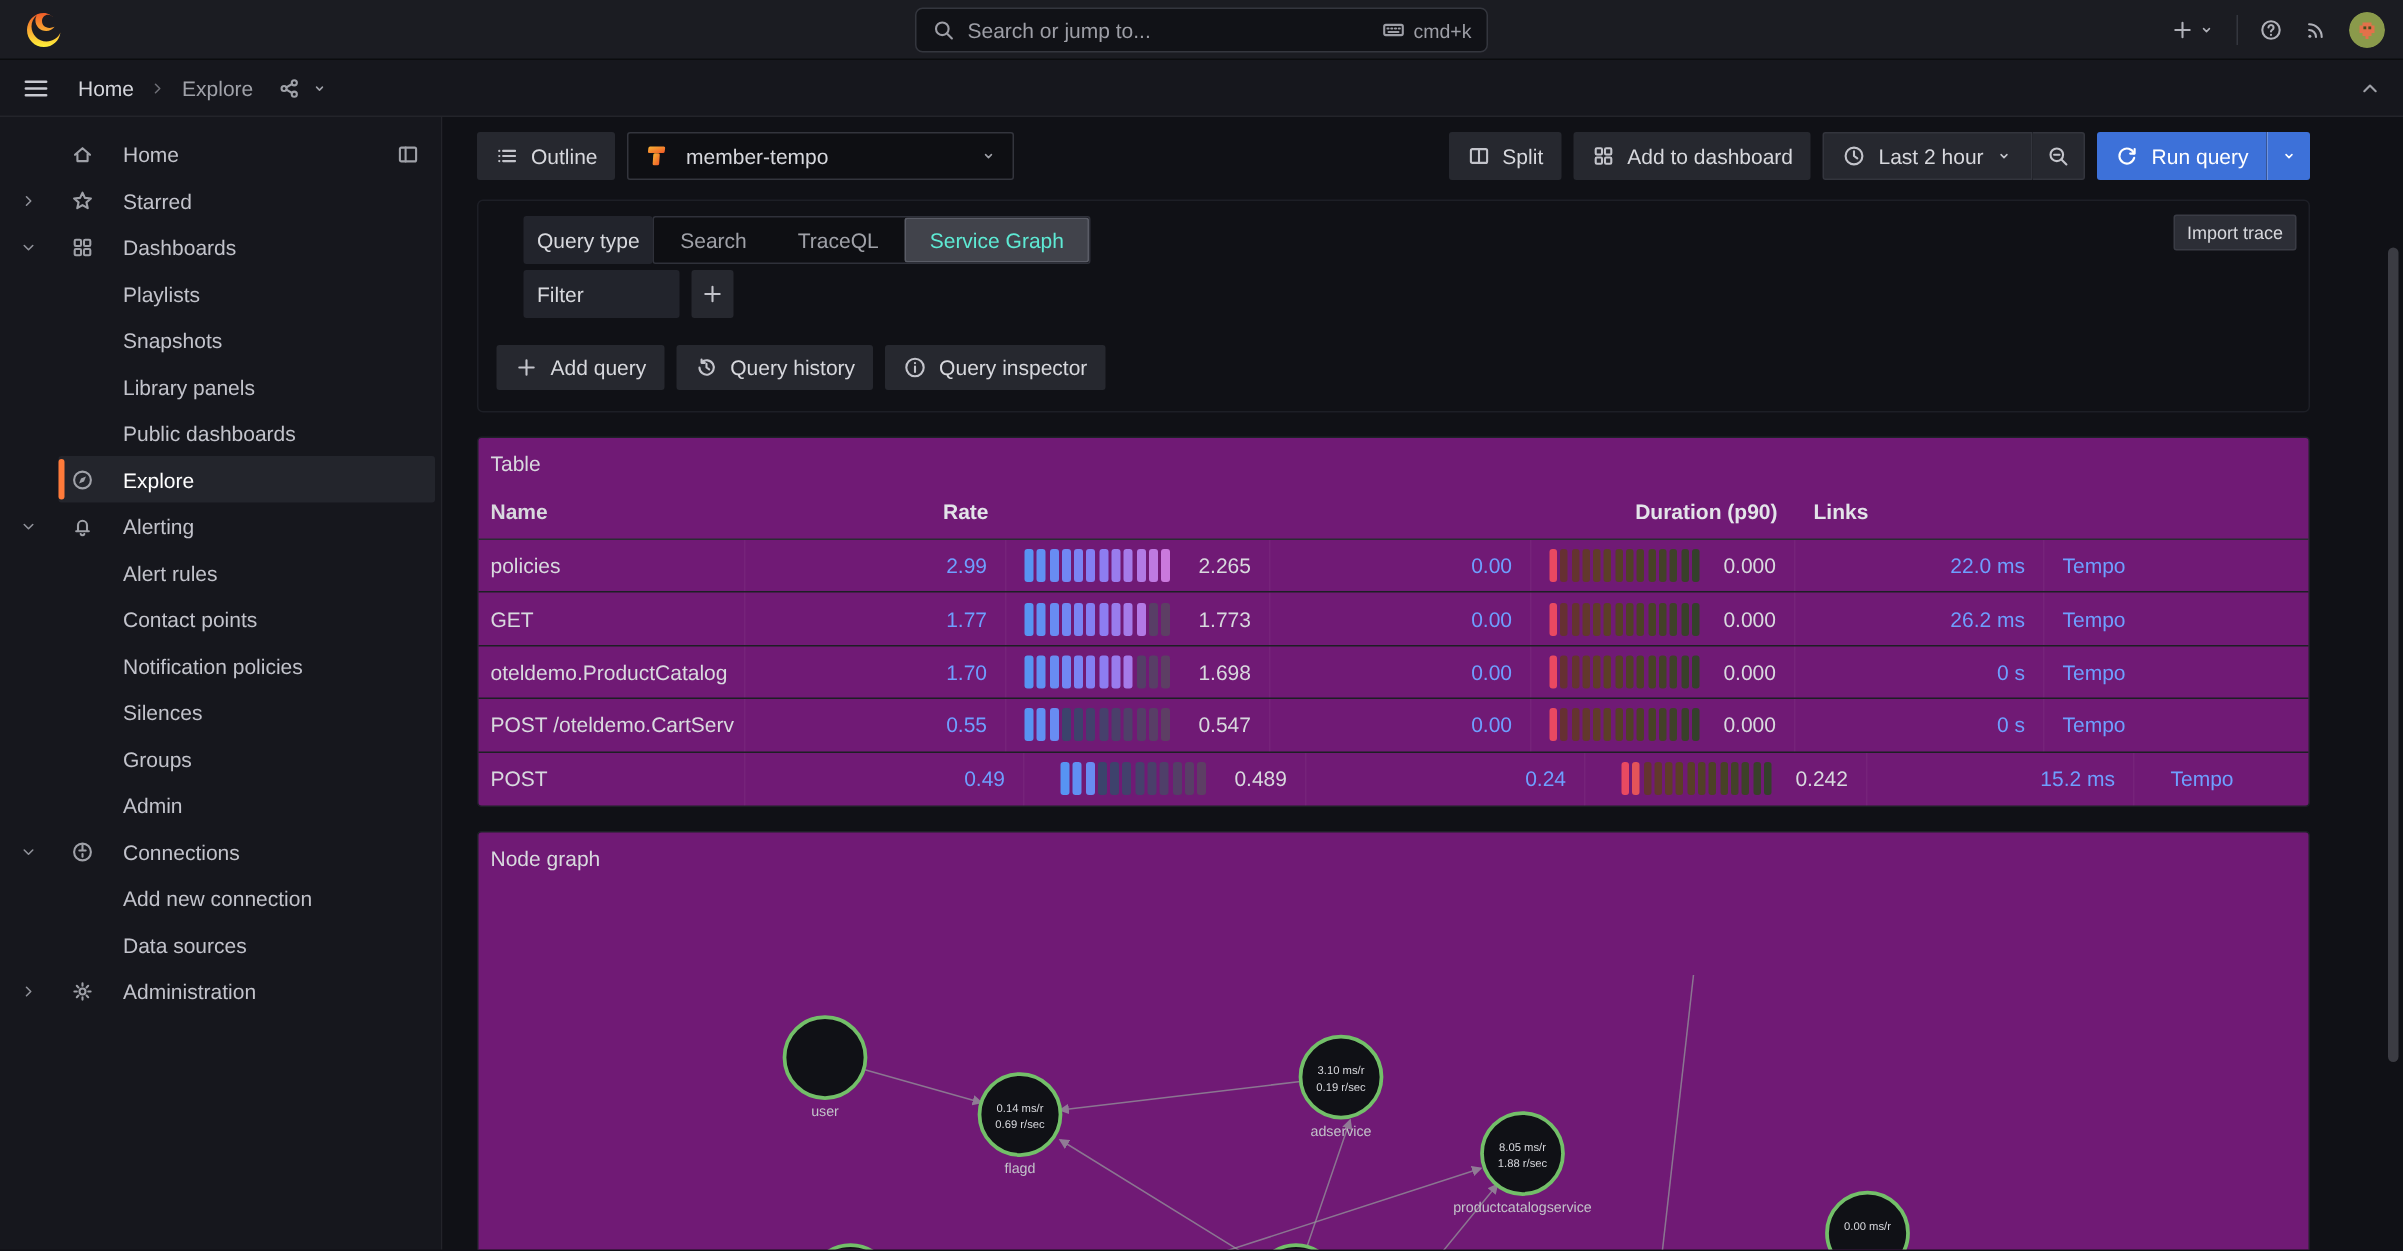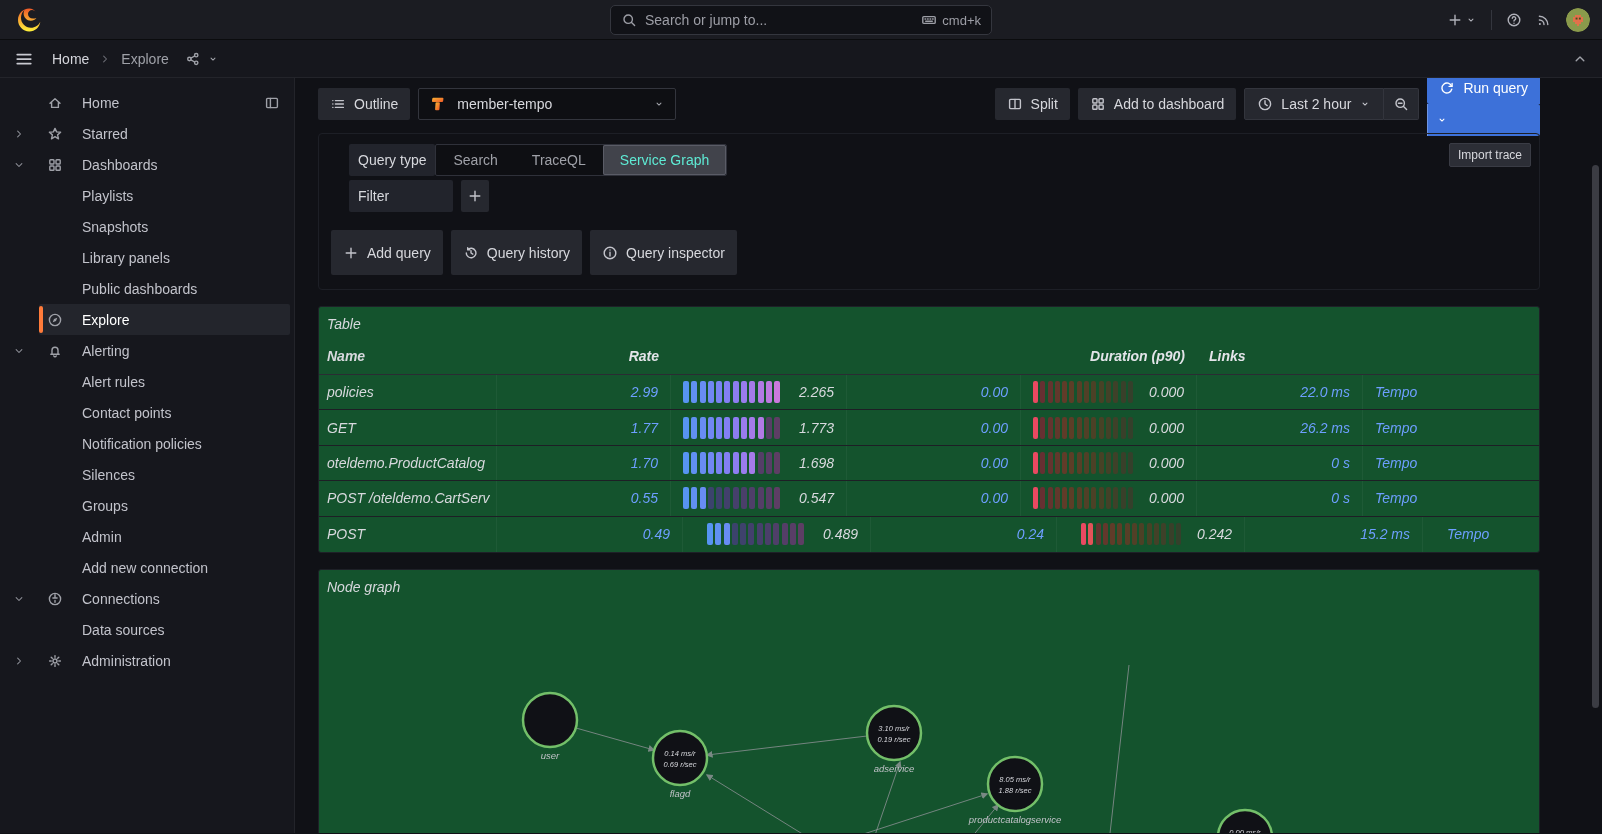--- a/index.html
+++ b/index.html
@@ -63,21 +63,21 @@
     padding:0 10px; gap:8px; cursor:pointer; }
   .ds-picker .ds-name { flex:1; color:#d7d8dd; }
   .ds-picker .i { color:#9fa1a8; }
   .toolbar-right { margin-left:auto; display:flex; align-items:center; gap:8px; }
   .btn-group { display:flex; }
   .btn-group .btn { border-radius:0; border:1px solid #33353d; background:#26282f; }
   .btn-group .btn:first-child { border-radius:2px 0 0 2px; }
   .btn-group .btn:last-child { border-radius:0 2px 2px 0; border-left:none; padding:0 9px; }
   .btn-primary { background:var(--runblue); color:#fff; }
   .btn-primary .i { color:#fff; }
-  .split-btn { display:flex;flex-direction:column; }
+  .split-btn { display:flex; }
   .split-btn .main-part { border-radius:2px 0 0 2px; }
   .split-btn .caret-part { border-radius:0 2px 2px 0; border-left:1px solid rgba(255,255,255,0.25);
     padding:0 8px; }
 
   
   .qcontainer { margin-top:13px; border:1px solid #1d1f26; border-radius:4px;
     padding:10px 12px 14px; position:relative; }
   .qrow { display:flex; align-items:center; margin-left:18px; }
   .qrow + .qrow { margin-top:4px; }
   .chip { height:32px; display:flex; align-items:center; padding:0 9px;
@@ -88,24 +88,24 @@
   .radio-opt { display:flex; align-items:center; padding:0 17px; color:#9fa1a8;
     font-weight:500; cursor:pointer; }
   .radio-opt.active { background:#41434b; color:#5eead4; box-shadow:inset 0 0 0 1px #5a5c66;
     border-radius:2px; }
   .plus-chip { width:28px; height:32px; margin-left:8px; display:flex; align-items:center;
     justify-content:center; background:#26282f; border-radius:2px; color:#c3c4cb; cursor:pointer; }
   .import-btn { position:absolute; top:9px; right:8px; height:24px; padding:0 8px;
     background:#2c2e36; border:1px solid #3a3c45; border-radius:2px; color:#d7d8dd;
     font-size:12px; font-family:inherit; display:flex; align-items:center; cursor:pointer; }
   .actions-row { display:flex; gap:8px; margin-top:18px; }
-  .actions-row .btn { height:45px; }
+  .actions-row .btn { height:30px; }
 
   
-  .panel { margin-top:16px; border:1px solid #1e2027; border-radius:3px; background:#14532d;font-style:italic; }
+  .panel { margin-top:16px; border:1px solid #1e2027; border-radius:3px; background:#701a75; }
   .panel-title { padding:9px 8px 5px; font-weight:500; color:#d8d9de; }
   .panel.nodes { height:290px; position:relative; overflow:hidden; }
 
   .thead, .trow { display:grid; grid-template-columns:178px 174px 176px 174px 176px 166px 1fr;
     align-items:center; }
   .thead { height:38px; border-bottom:1px solid #2a2c33; font-weight:700; color:#e3e4e9; }
   .trow { height:35.4px; border-bottom:1px solid #1d1f25; }
   .trow:last-child { border-bottom:none;gap:12px; }
   .cell { padding:0 12px; overflow:hidden; white-space:nowrap; height:100%;
     display:flex; align-items:center; }
@@ -350,37 +350,37 @@
         <span class="chev"></span>
         <span class="sicon"></span>
         <span class="slabel">Groups</span>
       </div>
       <div class="side-item">
         <span class="chev"></span>
         <span class="sicon"></span>
         <span class="slabel">Admin</span>
       </div>
       <div class="side-item">
-        <span class="chev"></span>
-        <span class="sicon"></span>
-        <span class="slabel">Add new connection</span>
-      </div>
-      <div class="side-item">
         <span class="chev i">
           <svg width="12" height="12" viewBox="0 0 16 16" fill="none" stroke="currentColor" stroke-width="1.4" stroke-linecap="round" stroke-linejoin="round">
             <path d="M4.2 6.2 8 10 11.8 6.2"></path>
           </svg>
         </span>
         <span class="sicon i">
           <svg width="16" height="16" viewBox="0 0 16 16" fill="none" stroke="currentColor" stroke-width="1.4" stroke-linecap="round" stroke-linejoin="round">
             <circle cx="8" cy="8" r="5.6"></circle>
             <path d="M5.9 7h4.2M8 3.6v3.4M8 9.4v1.8"></path>
           </svg>
         </span>
         <span class="slabel">Connections</span>
+      </div>
+      <div class="side-item">
+        <span class="chev"></span>
+        <span class="sicon"></span>
+        <span class="slabel">Add new connection</span>
       </div>
       <div class="side-item">
         <span class="chev"></span>
         <span class="sicon"></span>
         <span class="slabel">Data sources</span>
       </div>
       <div class="side-item">
         <span class="chev i">
           <svg width="12" height="12" viewBox="0 0 16 16" fill="none" stroke="currentColor" stroke-width="1.4" stroke-linecap="round" stroke-linejoin="round">
             <path d="M6.2 4.2 10 8 6.2 11.8"></path>

